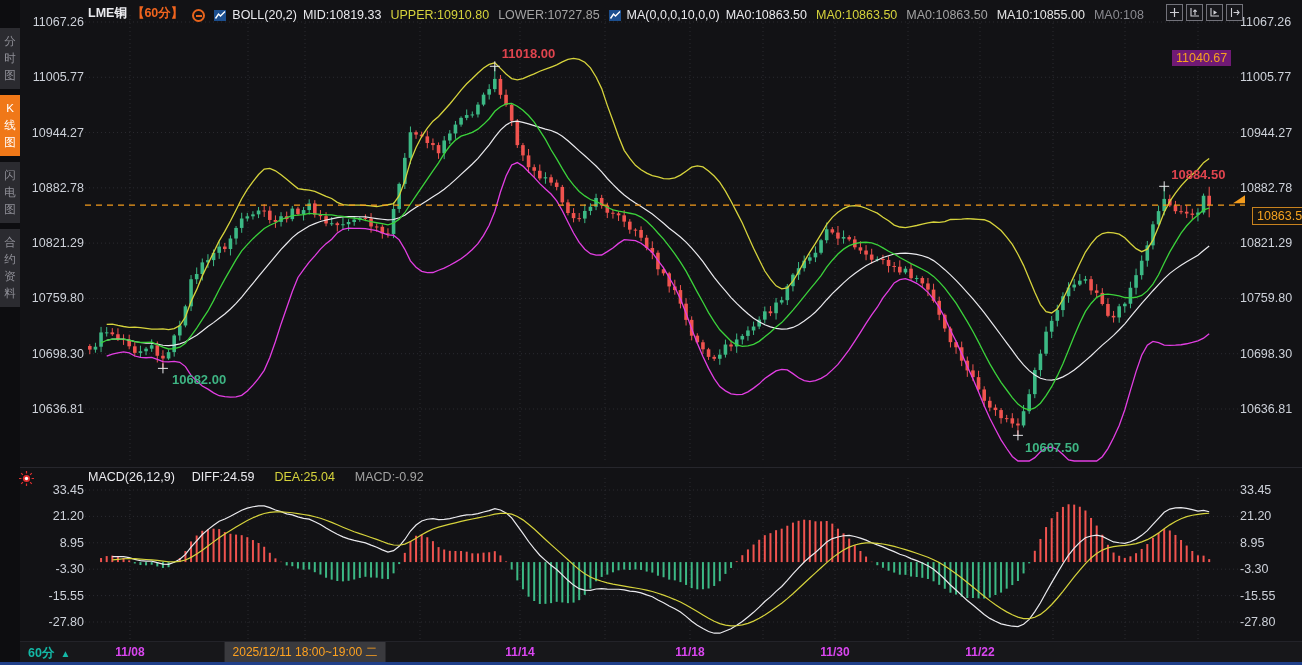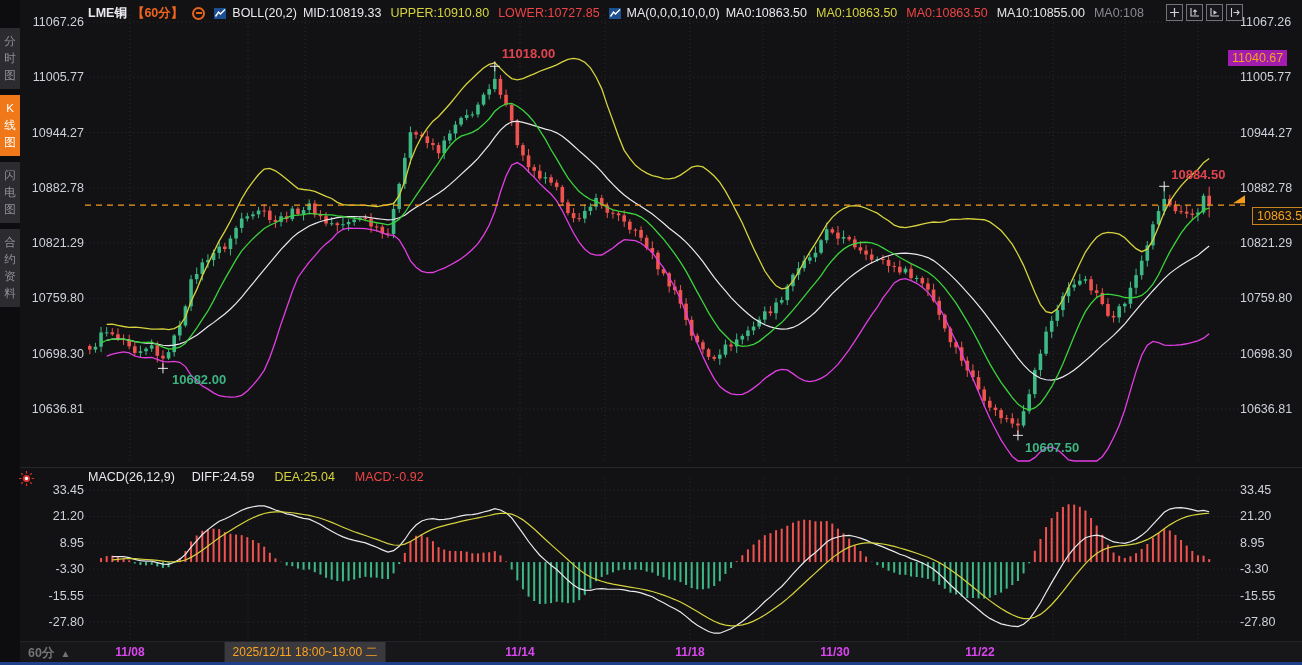--- a/index.html
+++ b/index.html
@@ -6,50 +6,50 @@
   #app{position:relative;width:1302px;height:665px;background:#121215;overflow:hidden;
        font-family:"Liberation Sans",sans-serif;color:#d8dadf;}
   svg text{font-family:"Liberation Sans",sans-serif;}
   
   .sidebar{position:absolute;left:0;top:0;width:20px;height:665px;background:#0d0d10;z-index:5;}
   .side-tab{width:20px;margin:0 0 6px 0;padding:5px 0;background:#2b2b30;color:#8f8f97;
             font-size:11.5px;text-align:center;cursor:pointer;display:flex;flex-direction:column;align-items:center;}
   .side-tab span{display:block;line-height:17px;}
   .side-tab.selected{background:#f07818;color:#ffffff;}
   
-  .hdr{position:absolute;left:88px;top:4px;height:18px;display:flex;align-items:center;gap:9px;
+  .hdr{position:absolute;left:88px;top:4px;height:18px;display:flex;align-items:flex-end;gap:9px;
        font-size:12.5px;white-space:nowrap;z-index:6;}
-  .c-white{color:#eaeaee}.c-yellow{color:#d6d33c}.c-mag{color:#ef4444}
+  .c-white{color:#eaeaee}.c-yellow{color:#d6d33c}.c-mag{color:#a3a3a3}
   .c-green{color:#e5e5e5}.c-gray{color:#8a8a90}.c-orange{color:#f0641e}
   .ring-icon{width:13px;height:13px;border:2px solid #e8641c;border-radius:50%;box-sizing:border-box;
              display:inline-flex;align-items:center;justify-content:center;}
   .ring-icon i{display:block;width:6px;height:2px;background:#e8641c;}
   .mini-chart-icon{width:13px;height:13px;display:inline-block;}
   
   .toolbar{position:absolute;left:1166px;top:4px;display:flex;gap:3px;z-index:6;}
   .tool-btn{width:15px;height:15px;border:1px solid #72727a;background:#17171b;display:flex;
             align-items:center;justify-content:center;cursor:pointer;}
   
   .ylab{position:absolute;font-size:12.5px;color:#cdd1d9;z-index:4;}
   .ylab.left{left:22px;width:62px;text-align:right;}
   .ylab.right{left:1240px;text-align:left;}
   .tag{position:absolute;font-size:12.5px;z-index:6;padding:1px 4px;}
-  .tag-upper{left:1228px;background:#a21caf;color:#f5a21f;}
+  .tag-upper{left:1172px;background:#701a75;color:#f5a21f;}
   .tag-current{left:1252px;background:#191510;color:#f5a21f;border:1px solid #c8821e;}
   
   .macd-hdr{position:absolute;left:88px;top:470px;display:flex;gap:20px;font-size:12.5px;
             white-space:nowrap;z-index:6;}
   .alert-icon{position:absolute;left:18px;top:470px;z-index:6;}
   
   .xrow{position:absolute;left:20px;right:0;top:641px;height:21px;background:#17171a;
         border-top:1px solid #232329;z-index:5;}
   .xtick{position:absolute;top:3px;transform:translateX(-50%);font-size:12px;font-weight:700;color:#d946ef;}
   .xtooltip{position:absolute;top:0;transform:translateX(-50%);font-size:12px;color:#ffa21f;
             background:#3a3a3e;padding:2px 8px;white-space:nowrap;}
-  .period-sel{position:absolute;left:8px;top:3px;font-size:12.5px;font-weight:700;color:#737373;cursor:pointer;}
+  .period-sel{position:absolute;left:8px;top:3px;font-size:12.5px;font-weight:700;color:#14b8a6;cursor:pointer;}
   .period-sel .arr{font-size:10px;margin-left:6px;}
   .bstrip{position:absolute;left:0;right:0;bottom:0;height:3px;background:#20408a;z-index:7;}
   .watermark{position:absolute;right:10px;bottom:6px;font-size:40px;color:#ccd1d9;opacity:.92;
              letter-spacing:1px;z-index:8;text-shadow:1px 1px 2px #000;}
   #chart-canvas{position:absolute;left:0;top:0;z-index:2;}
   .sep{position:absolute;left:20px;right:0;top:467px;height:1px;background:#26262c;z-index:3;}
 </style>
 </head>
 <body>
 

